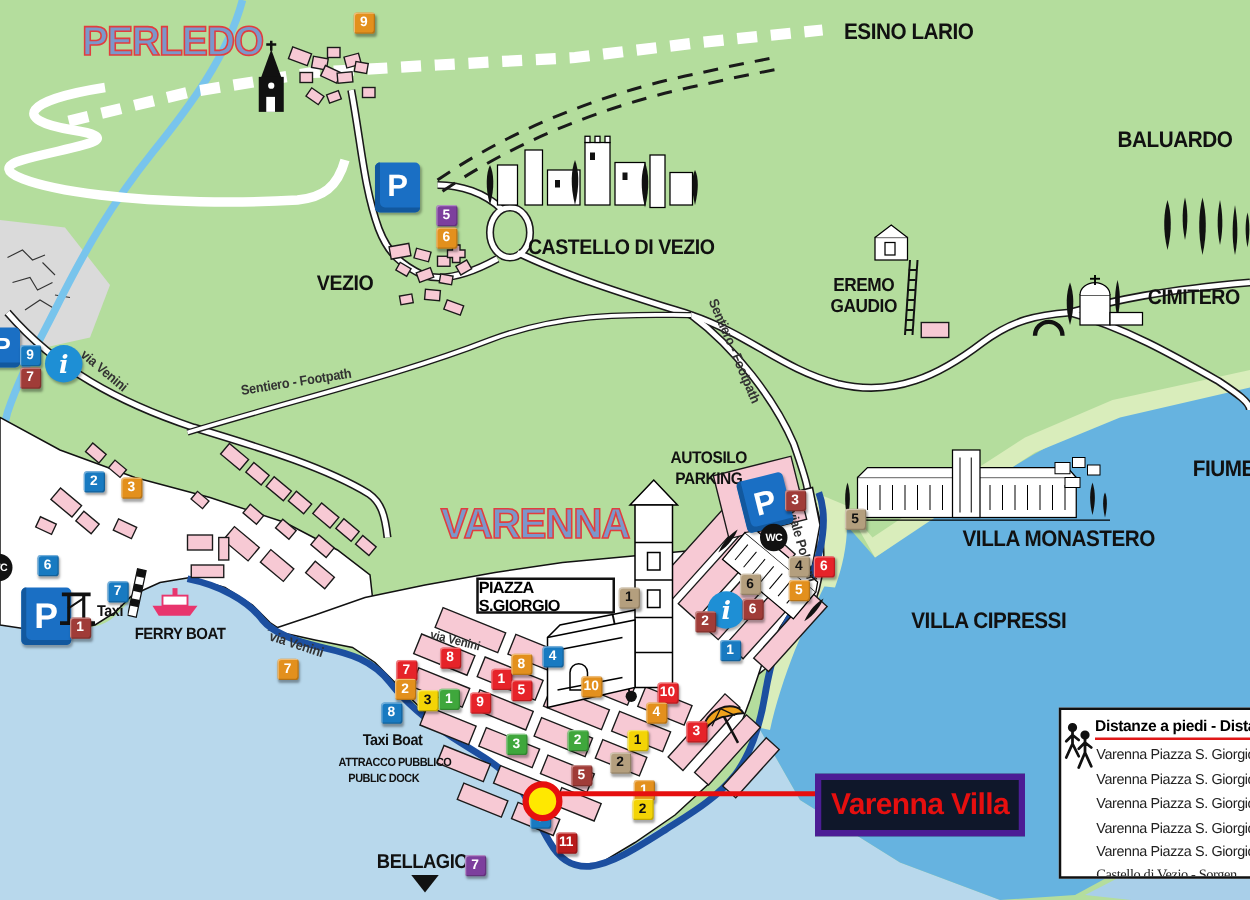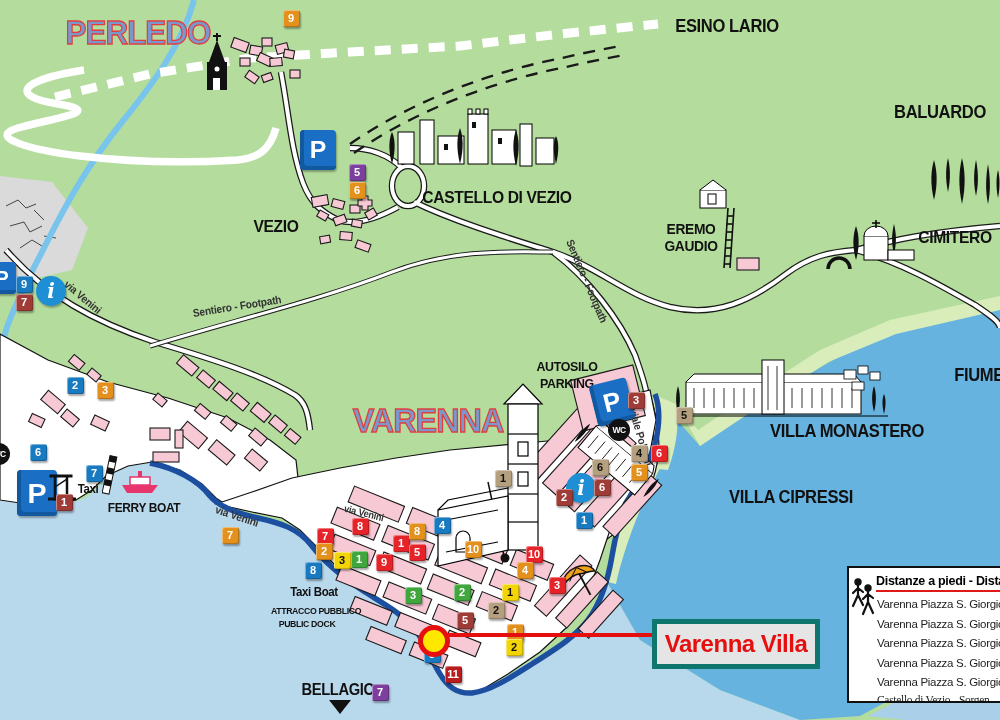--- a/index.html
+++ b/index.html
@@ -30,22 +30,22 @@
           border:2px solid #111;z-index:6;overflow:hidden;}
   .legend .walkers{position:absolute;left:2px;top:8px;}
   .legend .ltitle{position:absolute;left:27px;top:6px;font-size:12.5px;font-weight:bold;
           letter-spacing:-0.3px;white-space:nowrap;}
   .legend .rule{position:absolute;left:27px;top:22px;width:140px;height:2px;background:#e01818;}
   .legend .lrow{position:absolute;left:28px;font-size:11.5px;color:#222;white-space:nowrap;
           letter-spacing:-0.3px;}
   .callout-line{position:absolute;left:440px;top:633px;width:216px;height:4px;background:#e60f0f;z-index:5;}
   .callout-circle{position:absolute;left:418px;top:625px;width:22px;height:22px;border-radius:50%;
           background:#ffe800;border:5px solid #e60f0f;z-index:5;}
-  .callout-box{position:absolute;left:652px;top:619px;width:158px;height:40px;background:#e5e5e5;
-          border:5px solid #0f766e;z-index:6;display:flex;align-items:center;justify-content:center;
+  .callout-box{position:absolute;left:652px;top:619px;width:158px;height:40px;background:#0f172a;
+          border:5px solid #4c1d95;z-index:6;display:flex;align-items:center;justify-content:center;
           color:#e60f0f;font-weight:bold;font-size:24px;letter-spacing:-0.5px;}
   .tri-down{position:absolute;left:329px;top:700px;width:0;height:0;z-index:3;
           border-left:11px solid transparent;border-right:11px solid transparent;border-top:14px solid #111;}
 </style>
 </head>
 <body>
 
 <div class="map">
 
   <svg class="terrain" width="1000" height="720" viewBox="0 0 1000 720">
@@ -472,20 +472,23 @@
         <rect x="13" y="46" width="7" height="12" fill="#fff"></rect>
         </svg></div>
       <div class="icon" style="left: 505px; top: 558px; transform: translate(-50%, -50%);"><svg width="10" height="10" viewBox="0 0 10 10">
           <circle cx="5" cy="5" r="4.5" fill="#111"></circle>
         </svg></div>
       <div class="icon" style="left: 839px; top: 264px; transform: translate(-50%, -50%);"><svg width="28" height="18" viewBox="0 0 28 18">
         <path d="M3,16 A11,11 0 0 1 25,16" fill="none" stroke="#111" stroke-width="3.5"></path>
         </svg></div>
     </div>
 
+  <div class="piazza-box">
+    <span>PIAZZA S.GIORGIO</span>
+  </div>
 
   <div class="tri-down"></div>
 
   <div class="callout-line"></div>
   <div class="callout-circle"></div>
   <div class="callout-box">
     <span>Varenna Villa</span>
   </div>
 
   <div class="legend">

